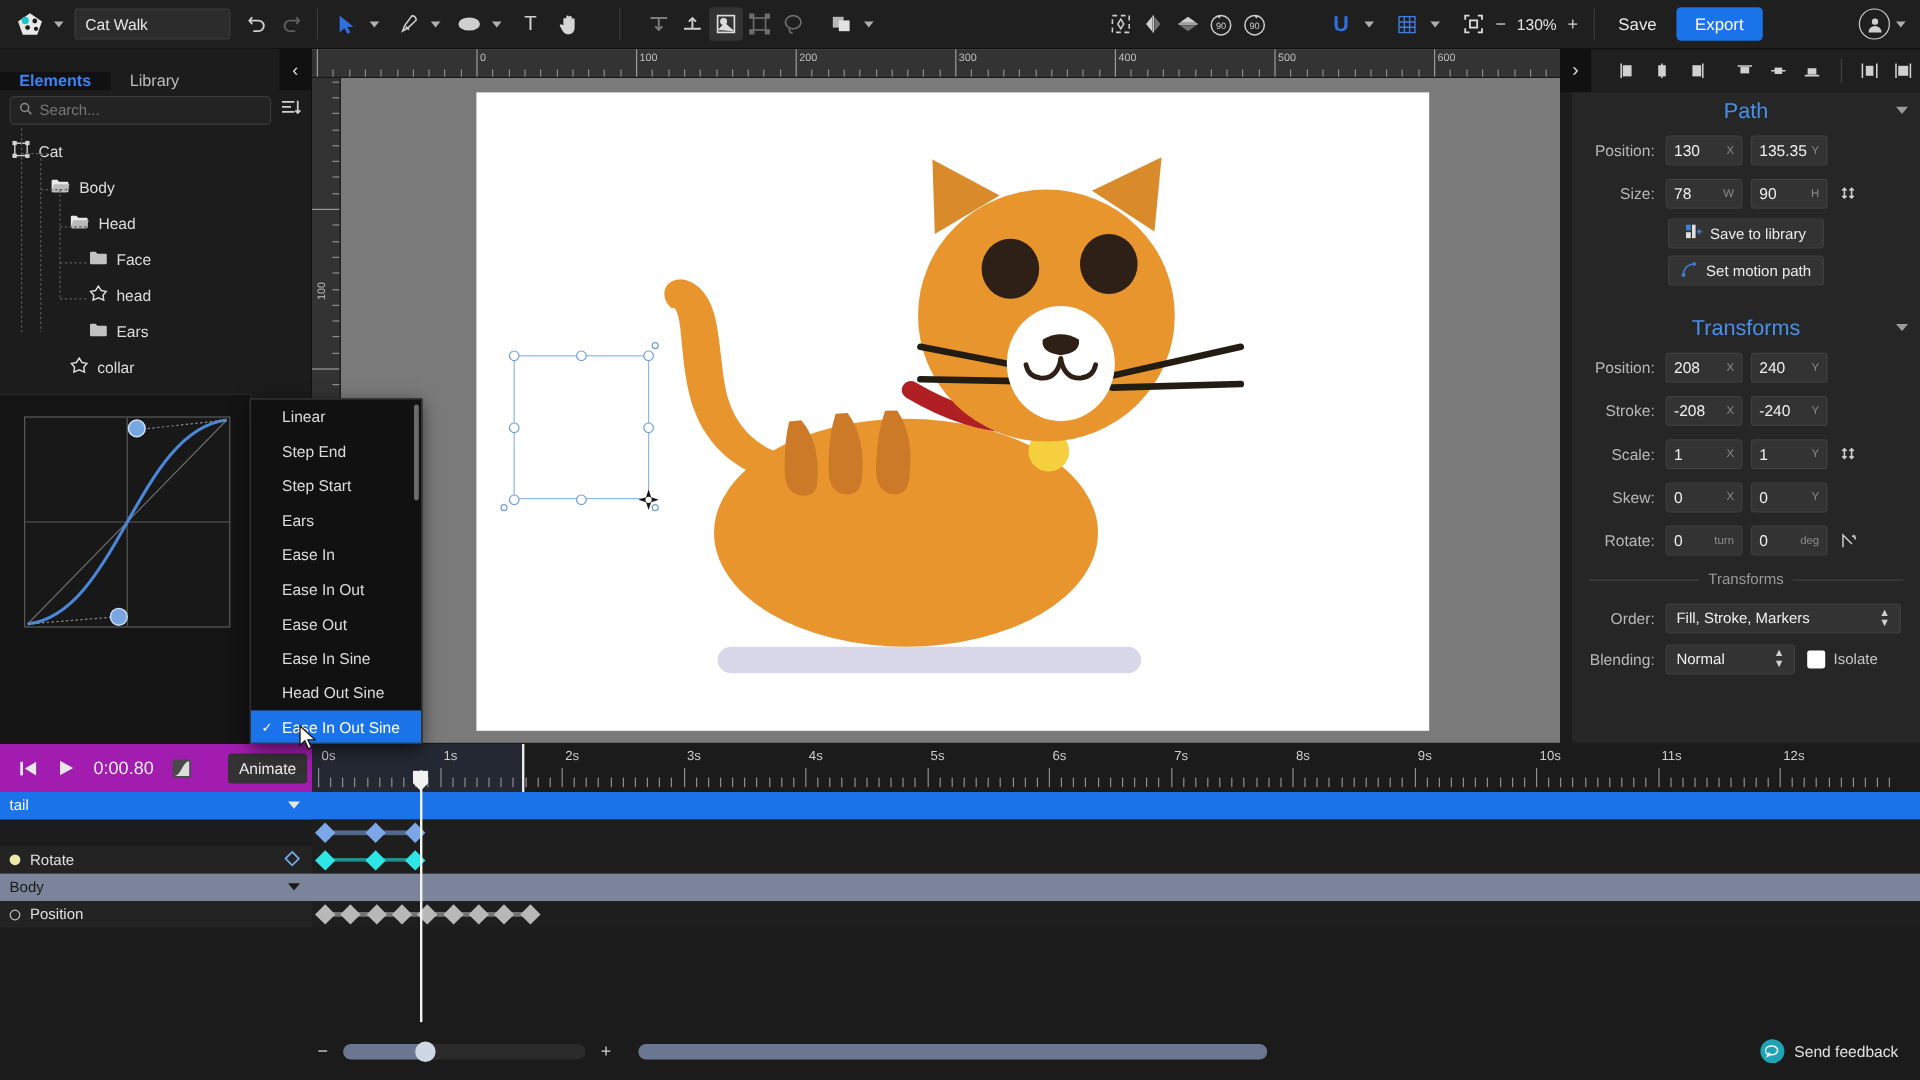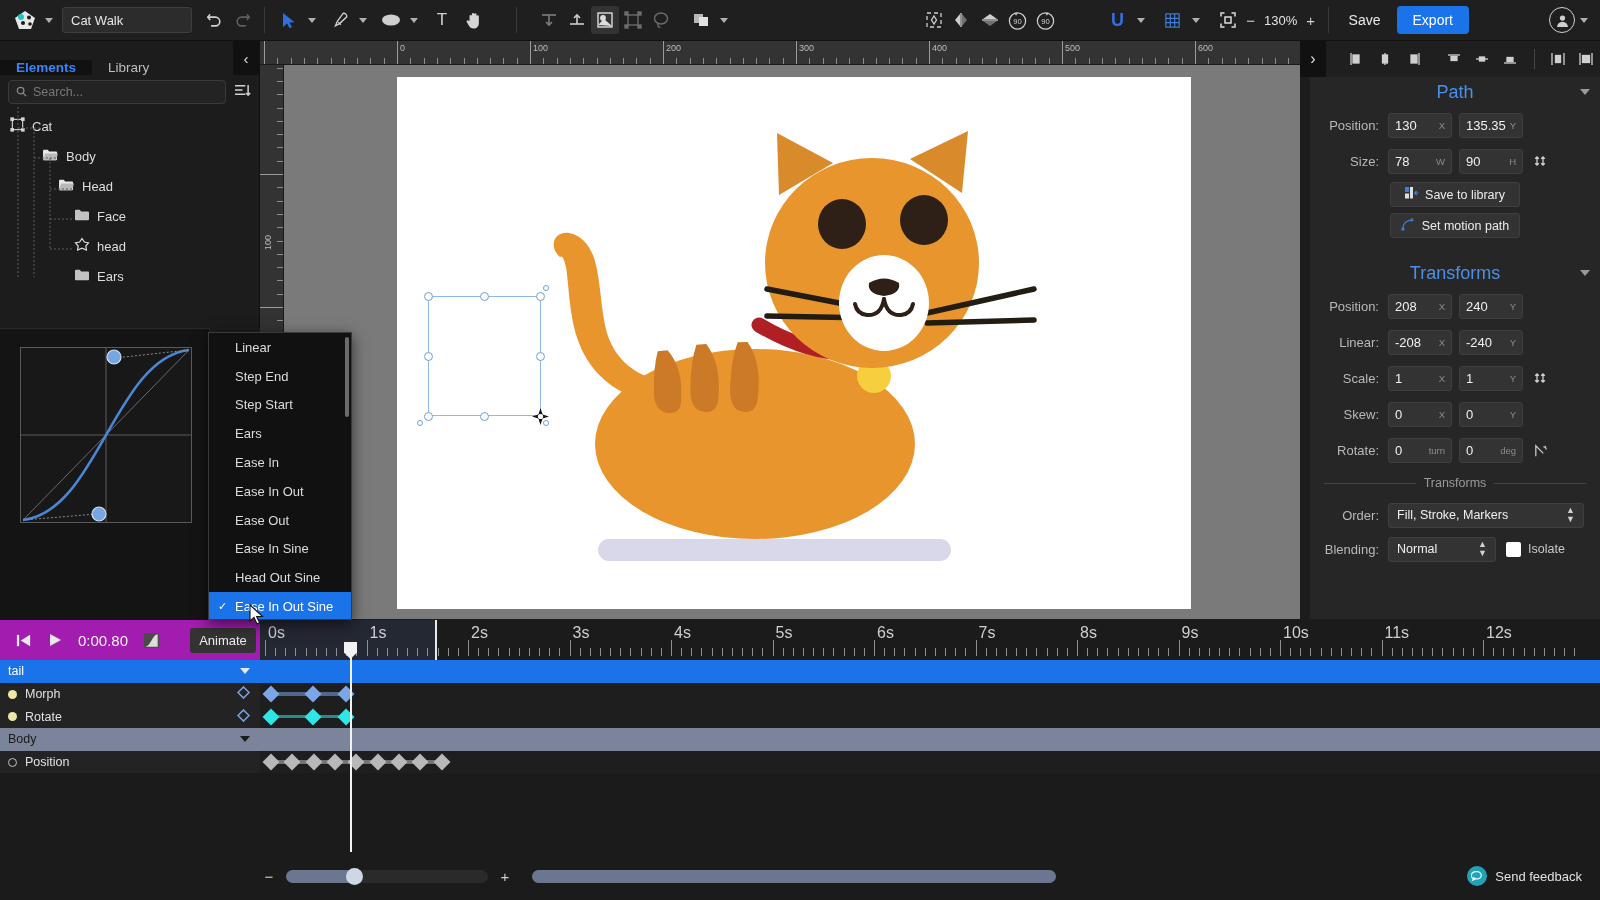--- a/index.html
+++ b/index.html
@@ -122,21 +122,21 @@
     display:flex; align-items:center; gap:6px; padding-left:10px; background:#a21caf;}
   .tc-ic{ width:26px;height:26px; display:flex;align-items:center;justify-content:center; color:#e8e8e8; cursor:pointer;}
   .tcode{ font-size:15px; color:#f0f0f0; margin:0 4px; }
   .animbtn{ position:absolute; left:190px; top:8px; width:66px; height:25px; background:#333;
     border-radius:3px; display:flex;align-items:center;justify-content:center;
     font-size:13px; color:#ececec; cursor:pointer;}
   .tl-ruler{ position:absolute; left:260px; top:0; width:1340px; height:40px;
     background:#1b1b1b; overflow:hidden;}
   .tl-ruler .shade{ position:absolute; left:0; top:0; width:175px; height:40px; background:#242833; }
   .tlt{ position:absolute; bottom:4px; width:1px; background:#8e8e8e;}
-  .tll{ position:absolute; top:4px; font-size:16px; color:#cfcfcf; }
+  .tll{ position:absolute; top:4px; font-size:11px; color:#cfcfcf; }
   .track-label{ height:22.7px; display:flex; align-items:center; padding-left:8px;
     font-size:12.5px; position:relative; }
   .grp{ background:#1a73e8; color:#fff; }
   .grp2{ background:#7b849b; color:#1a1a1a; }
   .kf-label{ background:#232323; color:#e0e0e0; }
   .tcaret{ position:absolute; right:10px; width:0;height:0;
     border-left:5px solid transparent;border-right:5px solid transparent;border-top:6px solid #e8e8e8;}
   .dot{ width:9px;height:9px;border-radius:50%; margin-right:8px;}
   .ring{ width:9px;height:9px;border-radius:50%; border:1.5px solid #bfbfbf; margin-right:8px;}
   .dia{ position:absolute; transform:rotate(45deg); }
@@ -418,20 +418,28 @@
 
       <div class="trow" style="padding-left:74px;">
         <span>
           <svg width="16" height="14" viewBox="0 0 17 15">
               <path d="M1 3 a1 1 0 0 1 1-1 h4 l1.6 1.8 H15 a1 1 0 0 1 1 1 V12 a1 1 0 0 1-1 1 H2 a1 1 0 0 1-1-1 Z" fill="#c2c2c2"></path>
             </svg>
         </span>
         <span class="tname">Ears</span>
       </div>
 
+      <div class="trow" style="padding-left:58px;">
+        <span>
+          <svg width="16" height="15" viewBox="0 0 17 16" fill="none" stroke="#dcdcdc" stroke-width="1.3">
+              <path d="M8.5 1.6 L11 5.4 L15.4 6.2 L12.6 9.6 L13.2 14 L8.5 12 L3.8 14 L4.4 9.6 L1.6 6.2 L6 5.4 Z"></path>
+            </svg>
+        </span>
+        <span class="tname">collar</span>
+      </div>
 
       <svg width="260" height="200" style="position:absolute;left:0;top:36px;pointer-events:none;">
         <g stroke="#5a5a5a" stroke-width="1" stroke-dasharray="2 2" fill="none">
           <path d="M18 30 V200"></path>
           <path d="M18 51 H40"></path>
           <path d="M34 51 V200"></path>
           <path d="M34 81 H56"></path>
           <path d="M50 81 V172"></path>
           <path d="M50 112 H72"></path>
           <path d="M50 142 H72"></path>
@@ -799,21 +807,21 @@
         <span>208</span>
         <span class="unit">X</span>
         </div>
       <div class="pgap"></div>
       <div class="pfield">
         <span>240</span>
         <span class="unit">Y</span>
         </div>
     </div>
     <div class="prow">
-      <div class="plabel">Linear:</div>
+      <div class="plabel">Stroke:</div>
       <div class="pfield">
         <span>-208</span>
         <span class="unit">X</span>
         </div>
       <div class="pgap"></div>
       <div class="pfield">
         <span>-240</span>
         <span class="unit">Y</span>
         </div>
     </div>
@@ -1066,29 +1074,20 @@
 
       <div style="position:relative;height:22.7px;">
         <div class="track-label grp" style="width:260px;">
           <span>tail</span>
           <span class="tcaret"></span>
         </div>
         <div style="position:absolute;left:260px;top:0;width:1340px;height:22.7px;background:#1a73e8;"></div>
       </div>
 
       <div style="position:relative;height:22.7px;">
-        <div class="track-label kf-label" style="width:260px;">
-          <span class="dot" style="background:#ece8a8;"></span>
-          <span>Morph</span>
-          <span style="position:absolute;right:10px;">
-            <svg width="13" height="13" viewBox="0 0 14 14">
-                <path d="M7 1 L13 7 L7 13 L1 7 Z" fill="none" stroke="#7ba6e8" stroke-width="1.6"></path>
-              </svg>
-          </span>
-        </div>
         <div style="position:absolute;left:260px;top:0;width:1340px;height:22.7px;background:#1e1e1e;" id="lane-morph">
             <div style="position: absolute; left: 11.09px; top: 9.5px; width: 75.11px; height: 3.5px; background: rgb(123, 166, 232); opacity: 0.55;"></div>
             <div class="dia" style="left: 5.09px; top: 5.5px; width: 12px; height: 12px; background: rgb(123, 166, 232);"></div>
             <div class="dia" style="left: 46.705px; top: 5.5px; width: 12px; height: 12px; background: rgb(123, 166, 232);"></div>
             <div class="dia" style="left: 80.2px; top: 5.5px; width: 12px; height: 12px; background: rgb(123, 166, 232);"></div>
           </div>
       </div>
 
       <div style="position:relative;height:22.7px;">
         <div class="track-label kf-label" style="width:260px;">

